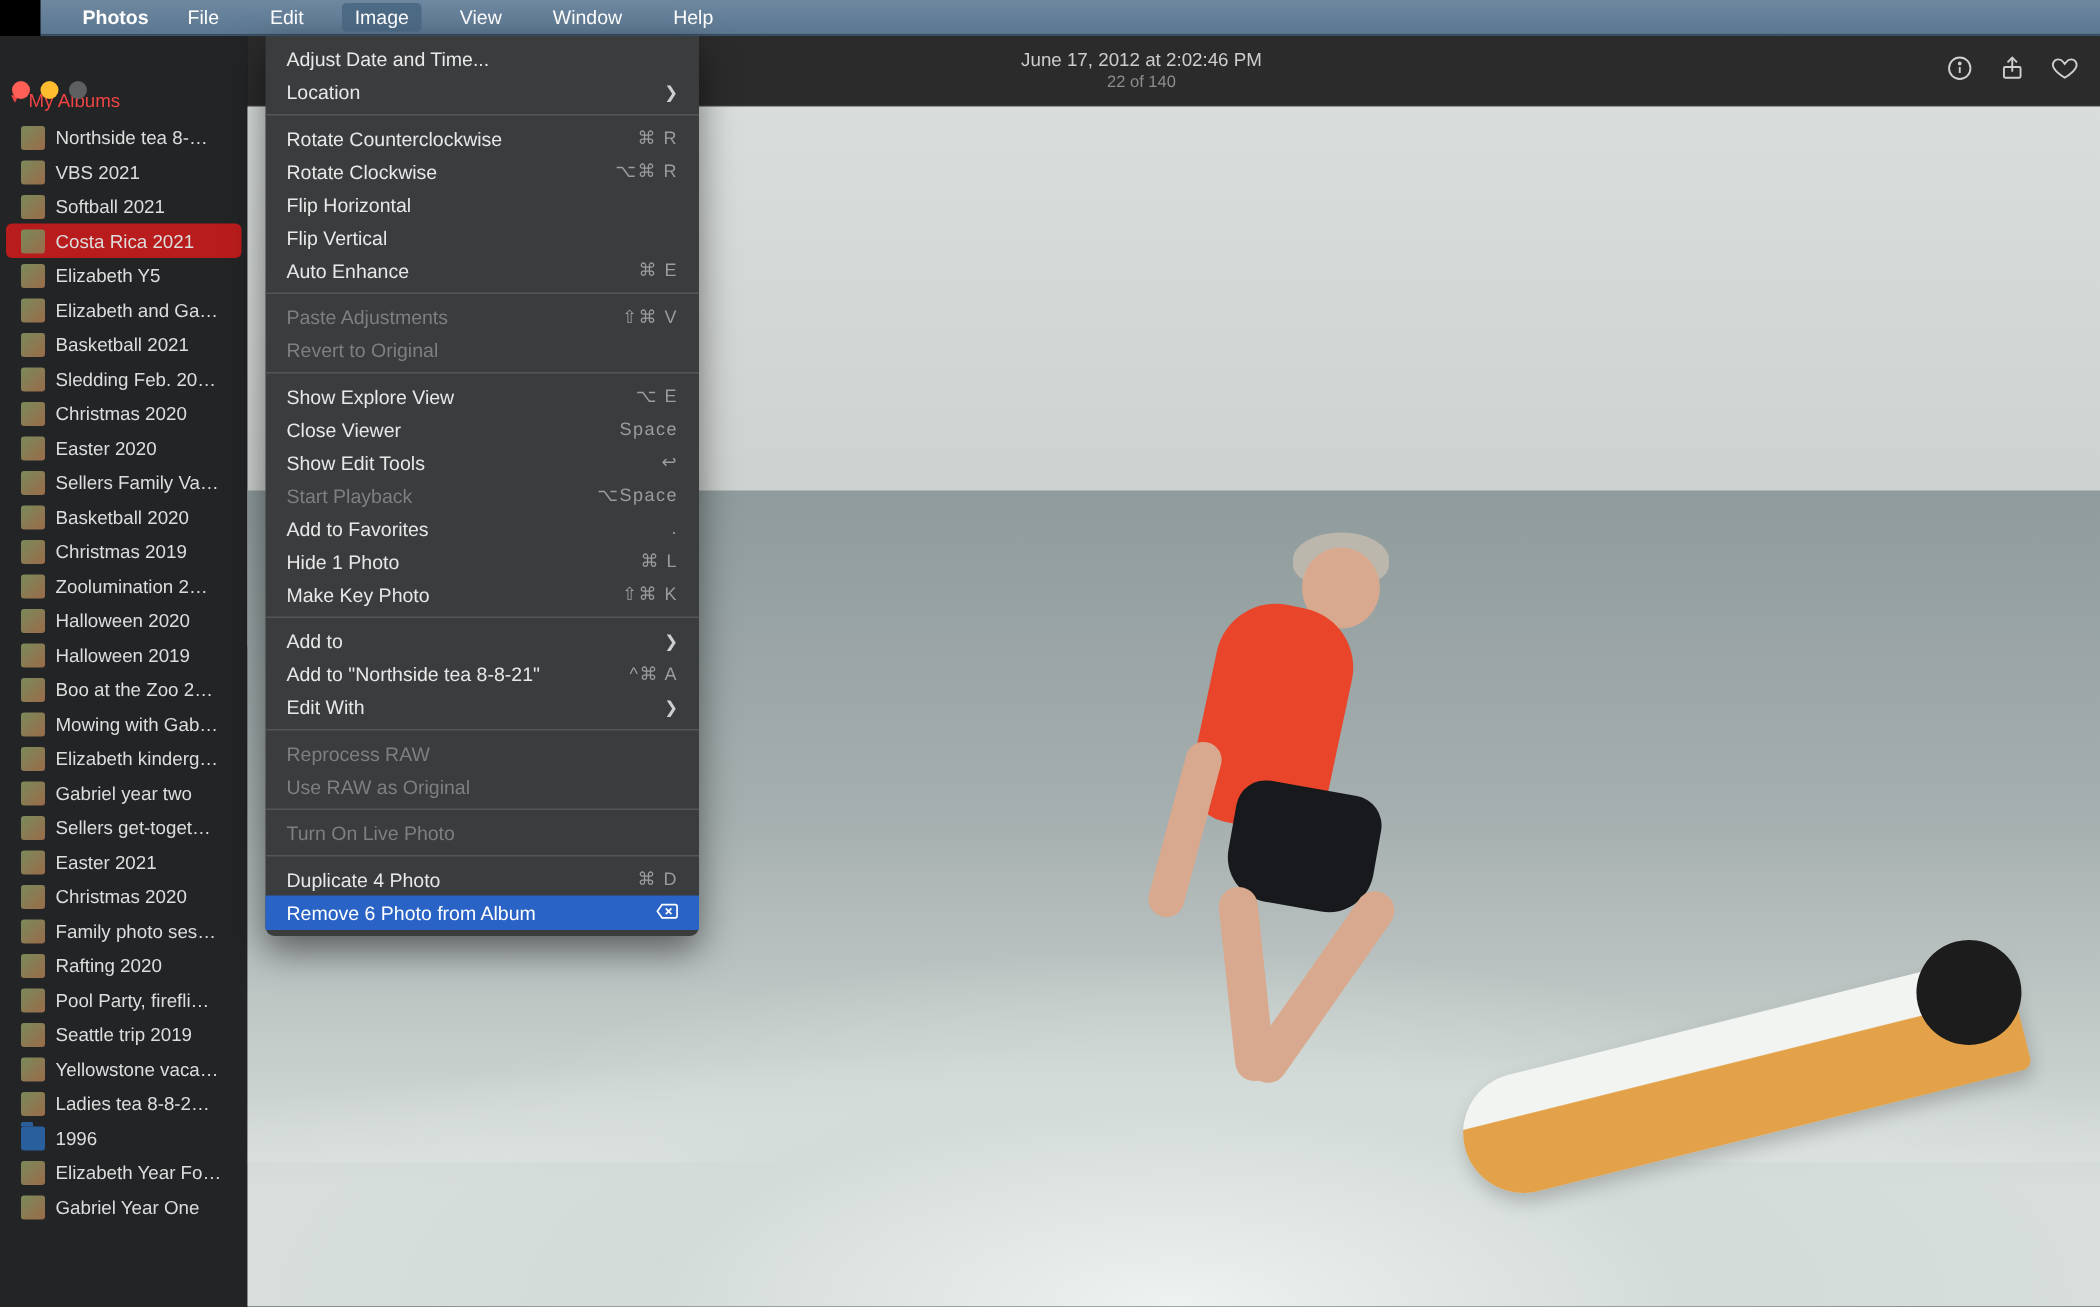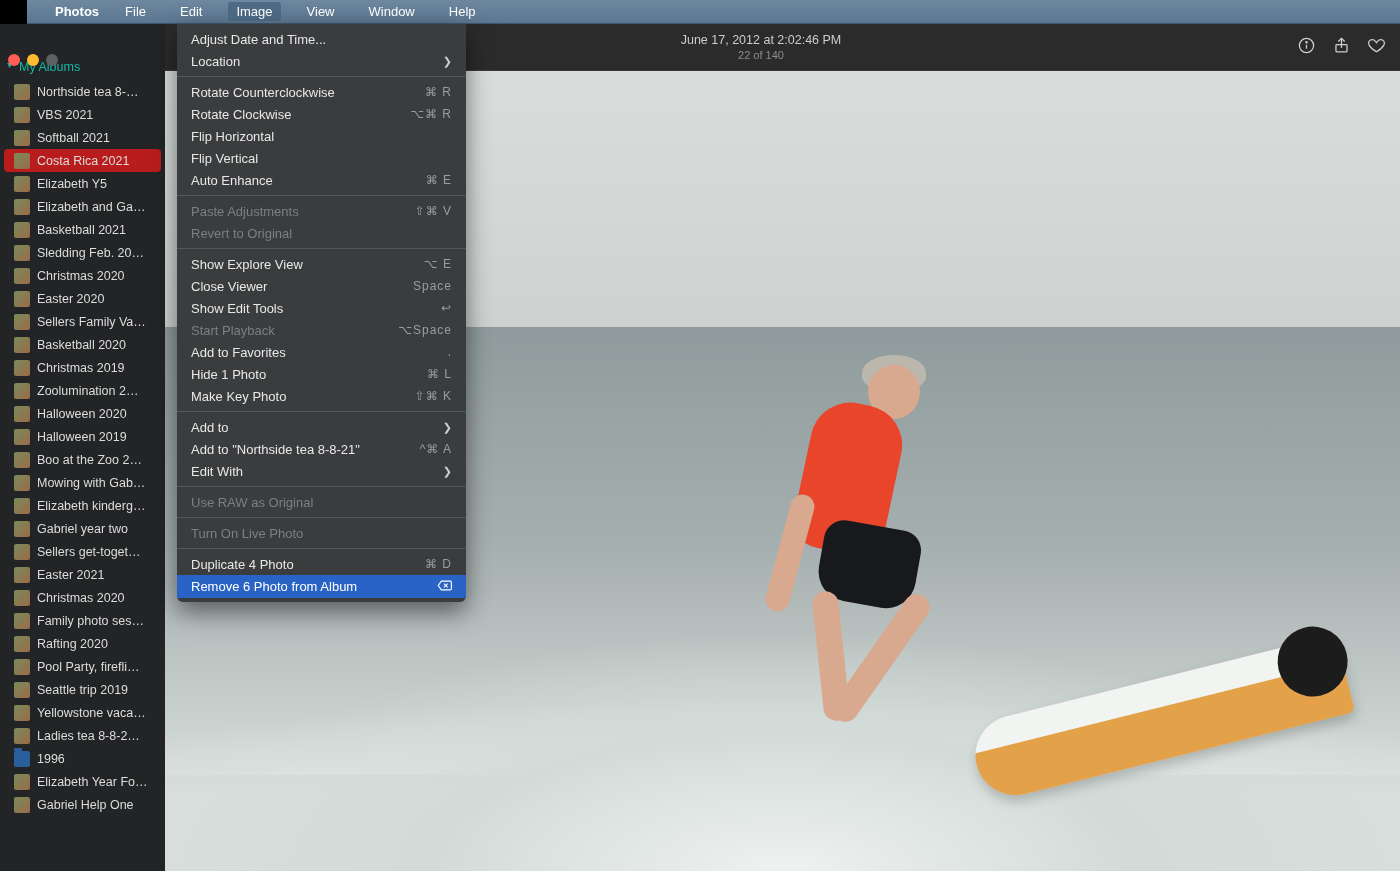--- a/index.html
+++ b/index.html
@@ -25,21 +25,21 @@
   }
 
   
   .sidebar {
     width:165px; background:#222426; color:#ddd; font-size:12.5px;
     overflow:hidden; padding-top:8px;
   }
   .traffic { position:absolute; top:30px; left:8px; display:flex; gap:7px; z-index:50;}
   .traffic span { width:12px; height:12px; border-radius:50%; display:inline-block;}
   .tl-close{background:#ff5f57;} .tl-min{background:#febc2e;} .tl-max{background:#5d5f60;}
-  .sidebar-header { display:flex; align-items:flex-start; gap:6px; padding:28px 8px 6px 8px; color:#14b8a6;}
+  .sidebar-header { display:flex; align-items:flex-start; gap:6px; padding:28px 8px 6px 8px; color:#ef4444;}
   .sidebar-header .chev { font-size:10px; transform:rotate(90deg); display:inline-block;}
   .album {
     display:flex; align-items:center; gap:7px; padding:3.5px 8px 3.5px 14px;
     white-space:nowrap; overflow:hidden; text-overflow:ellipsis; cursor:default;
   }
   .album .thumb { width:16px; height:16px; border-radius:2px; background:linear-gradient(135deg,#7a8a5a,#9a6b4a); flex:none;}
   .album.selected { background:#b91c1c; border-radius:4px; margin:0 4px; padding-left:10px;}
   .album.folder .thumb { background:#2a5f9e; border-radius:2px; position:relative; }
   .album.folder .thumb::before { content:""; position:absolute; top:-3px; left:0; width:8px; height:3px; background:#2a5f9e; border-radius:1px 1px 0 0;}
 
@@ -239,21 +239,21 @@
         <div class="album folder">
           <span class="thumb"></span>
           <span>1996</span>
         </div>
         <div class="album">
           <span class="thumb"></span>
           <span>Elizabeth Year Fo…</span>
         </div>
         <div class="album">
           <span class="thumb"></span>
-          <span>Gabriel Help One</span>
+          <span>Gabriel Year One</span>
         </div>
       </div>
   </div>
 
   <div class="content">
     <div class="toolbar">
       <div class="nav">
         <span>
           <svg viewBox="0 0 24 24" fill="none" stroke="#cfcfcf" stroke-width="2">
               <polyline points="15 18 9 12 15 6"></polyline>
@@ -382,20 +382,23 @@
     <div class="dd-item">
       <span>Add to "Northside tea 8-8-21"</span>
       <span class="sc">^⌘ A</span>
     </div>
     <div class="dd-item">
       <span>Edit With</span>
       <span class="chev">❯</span>
     </div>
     <div class="dd-sep"></div>
     <div class="dd-item disabled">
+      <span>Reprocess RAW</span>
+    </div>
+    <div class="dd-item disabled">
       <span>Use RAW as Original</span>
     </div>
     <div class="dd-sep"></div>
     <div class="dd-item disabled">
       <span>Turn On Live Photo</span>
     </div>
     <div class="dd-sep"></div>
     <div class="dd-item">
       <span>Duplicate 4 Photo</span>
       <span class="sc">⌘ D</span>

